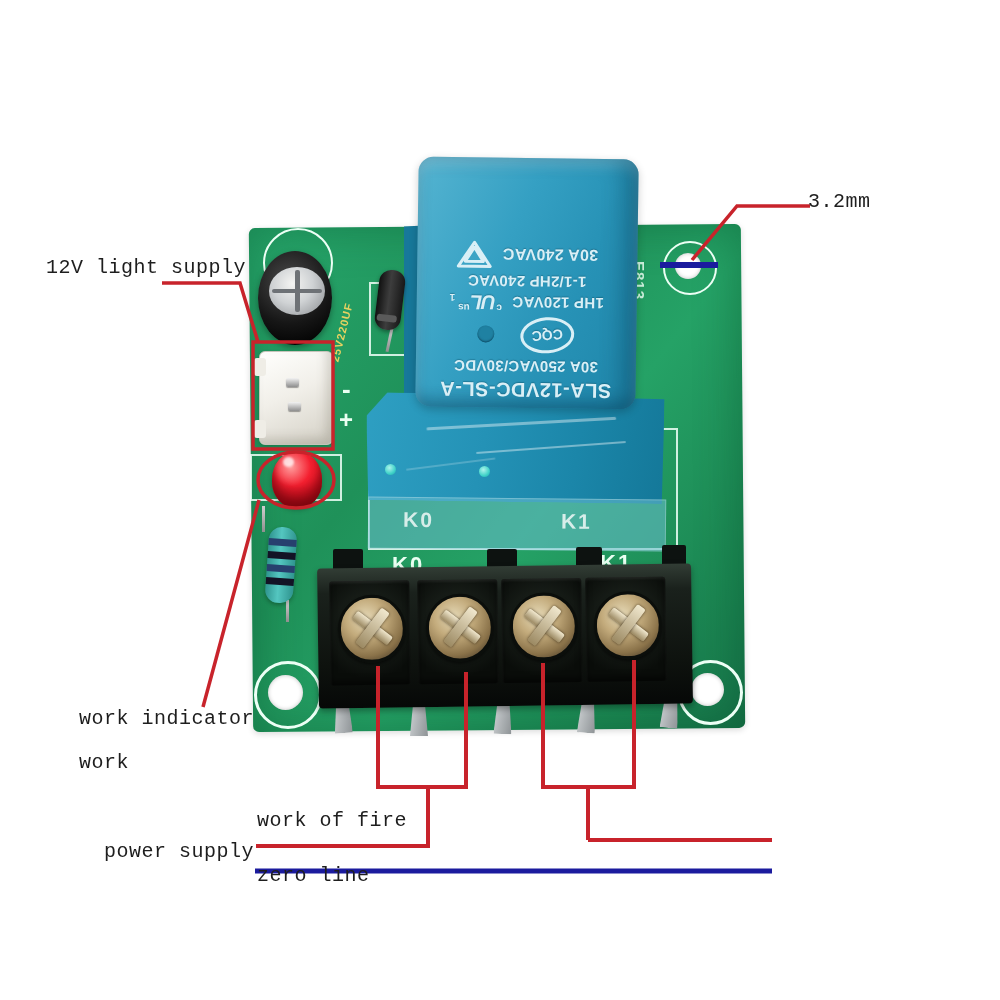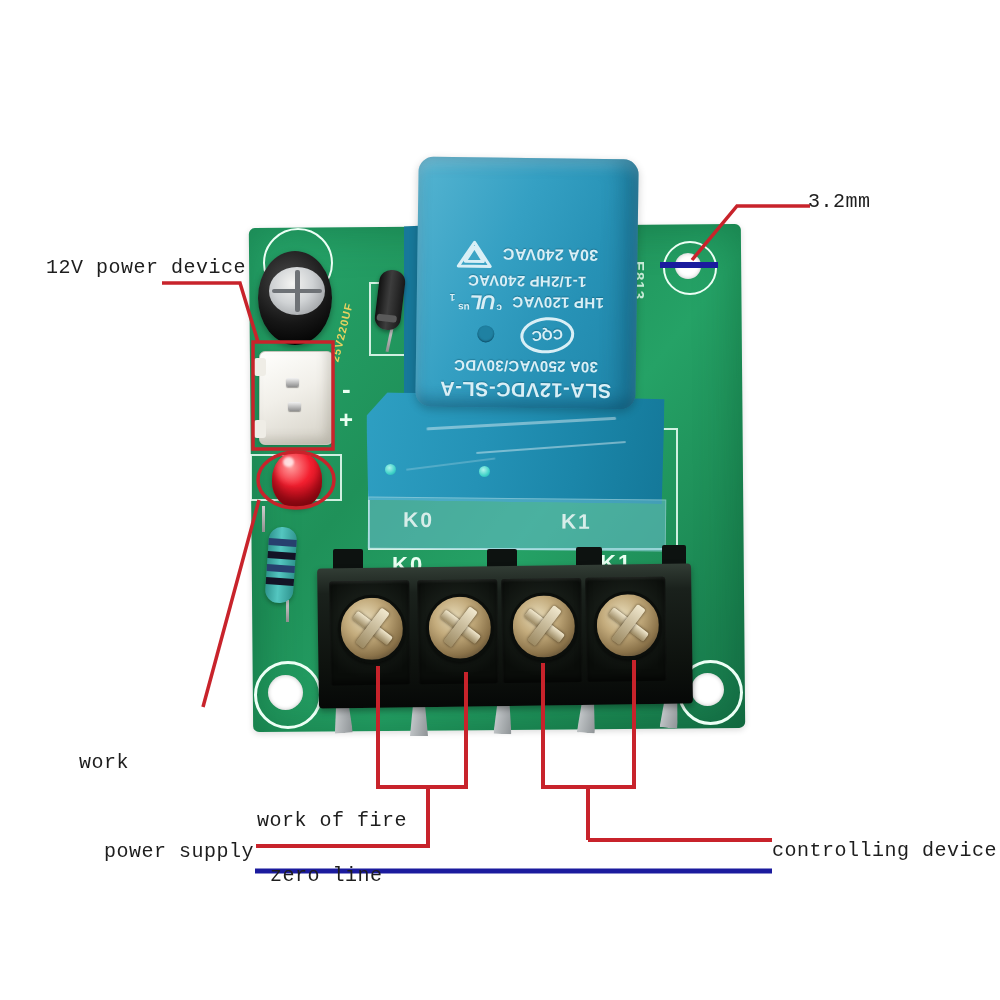--- a/index.html
+++ b/index.html
@@ -250,21 +250,21 @@
     <g fill="none" stroke="#c8232b" stroke-width="4">
       <path d="M378,666 L378,787 M466,672 L466,787 M376,787 L468,787 M428,787 L428,846 M256,846 L430,846"></path>
       <path d="M543,663 L543,787 M634,660 L634,787 M541,787 L636,787 M588,787 L588,840 M588,840 L772,840"></path>
     </g>
     <g fill="none" stroke="#1b1b9e">
       <path d="M660,265 L718,265" stroke-width="6"></path>
       <path d="M255,871 L772,871" stroke-width="5"></path>
     </g>
   </svg>
 
-  <div class="label z40" style="left:46px;top:256px;">12V power device</div>
+  <div class="label z40" style="left:46px;top:256px;">12V light supply</div>
   <div class="label z40" style="left:808px;top:190px;">3.2mm</div>
+  <div class="label z40" style="left:79px;top:707px;">work indicator</div>
   <div class="label z40" style="left:79px;top:751px;">work</div>
   <div class="label z40" style="left:257px;top:809px;">work of fire</div>
   <div class="label z40" style="left:104px;top:840px;">power supply</div>
-  <div class="label z40" style="left:257px;top:864px;margin-left:13px;">zero line</div>
-  <div class="label z40" style="left:772px;top:839px;">controlling device</div>
+  <div class="label z40" style="left:257px;top:864px;">zero line</div>
 
 </div>
 
 </body></html>

